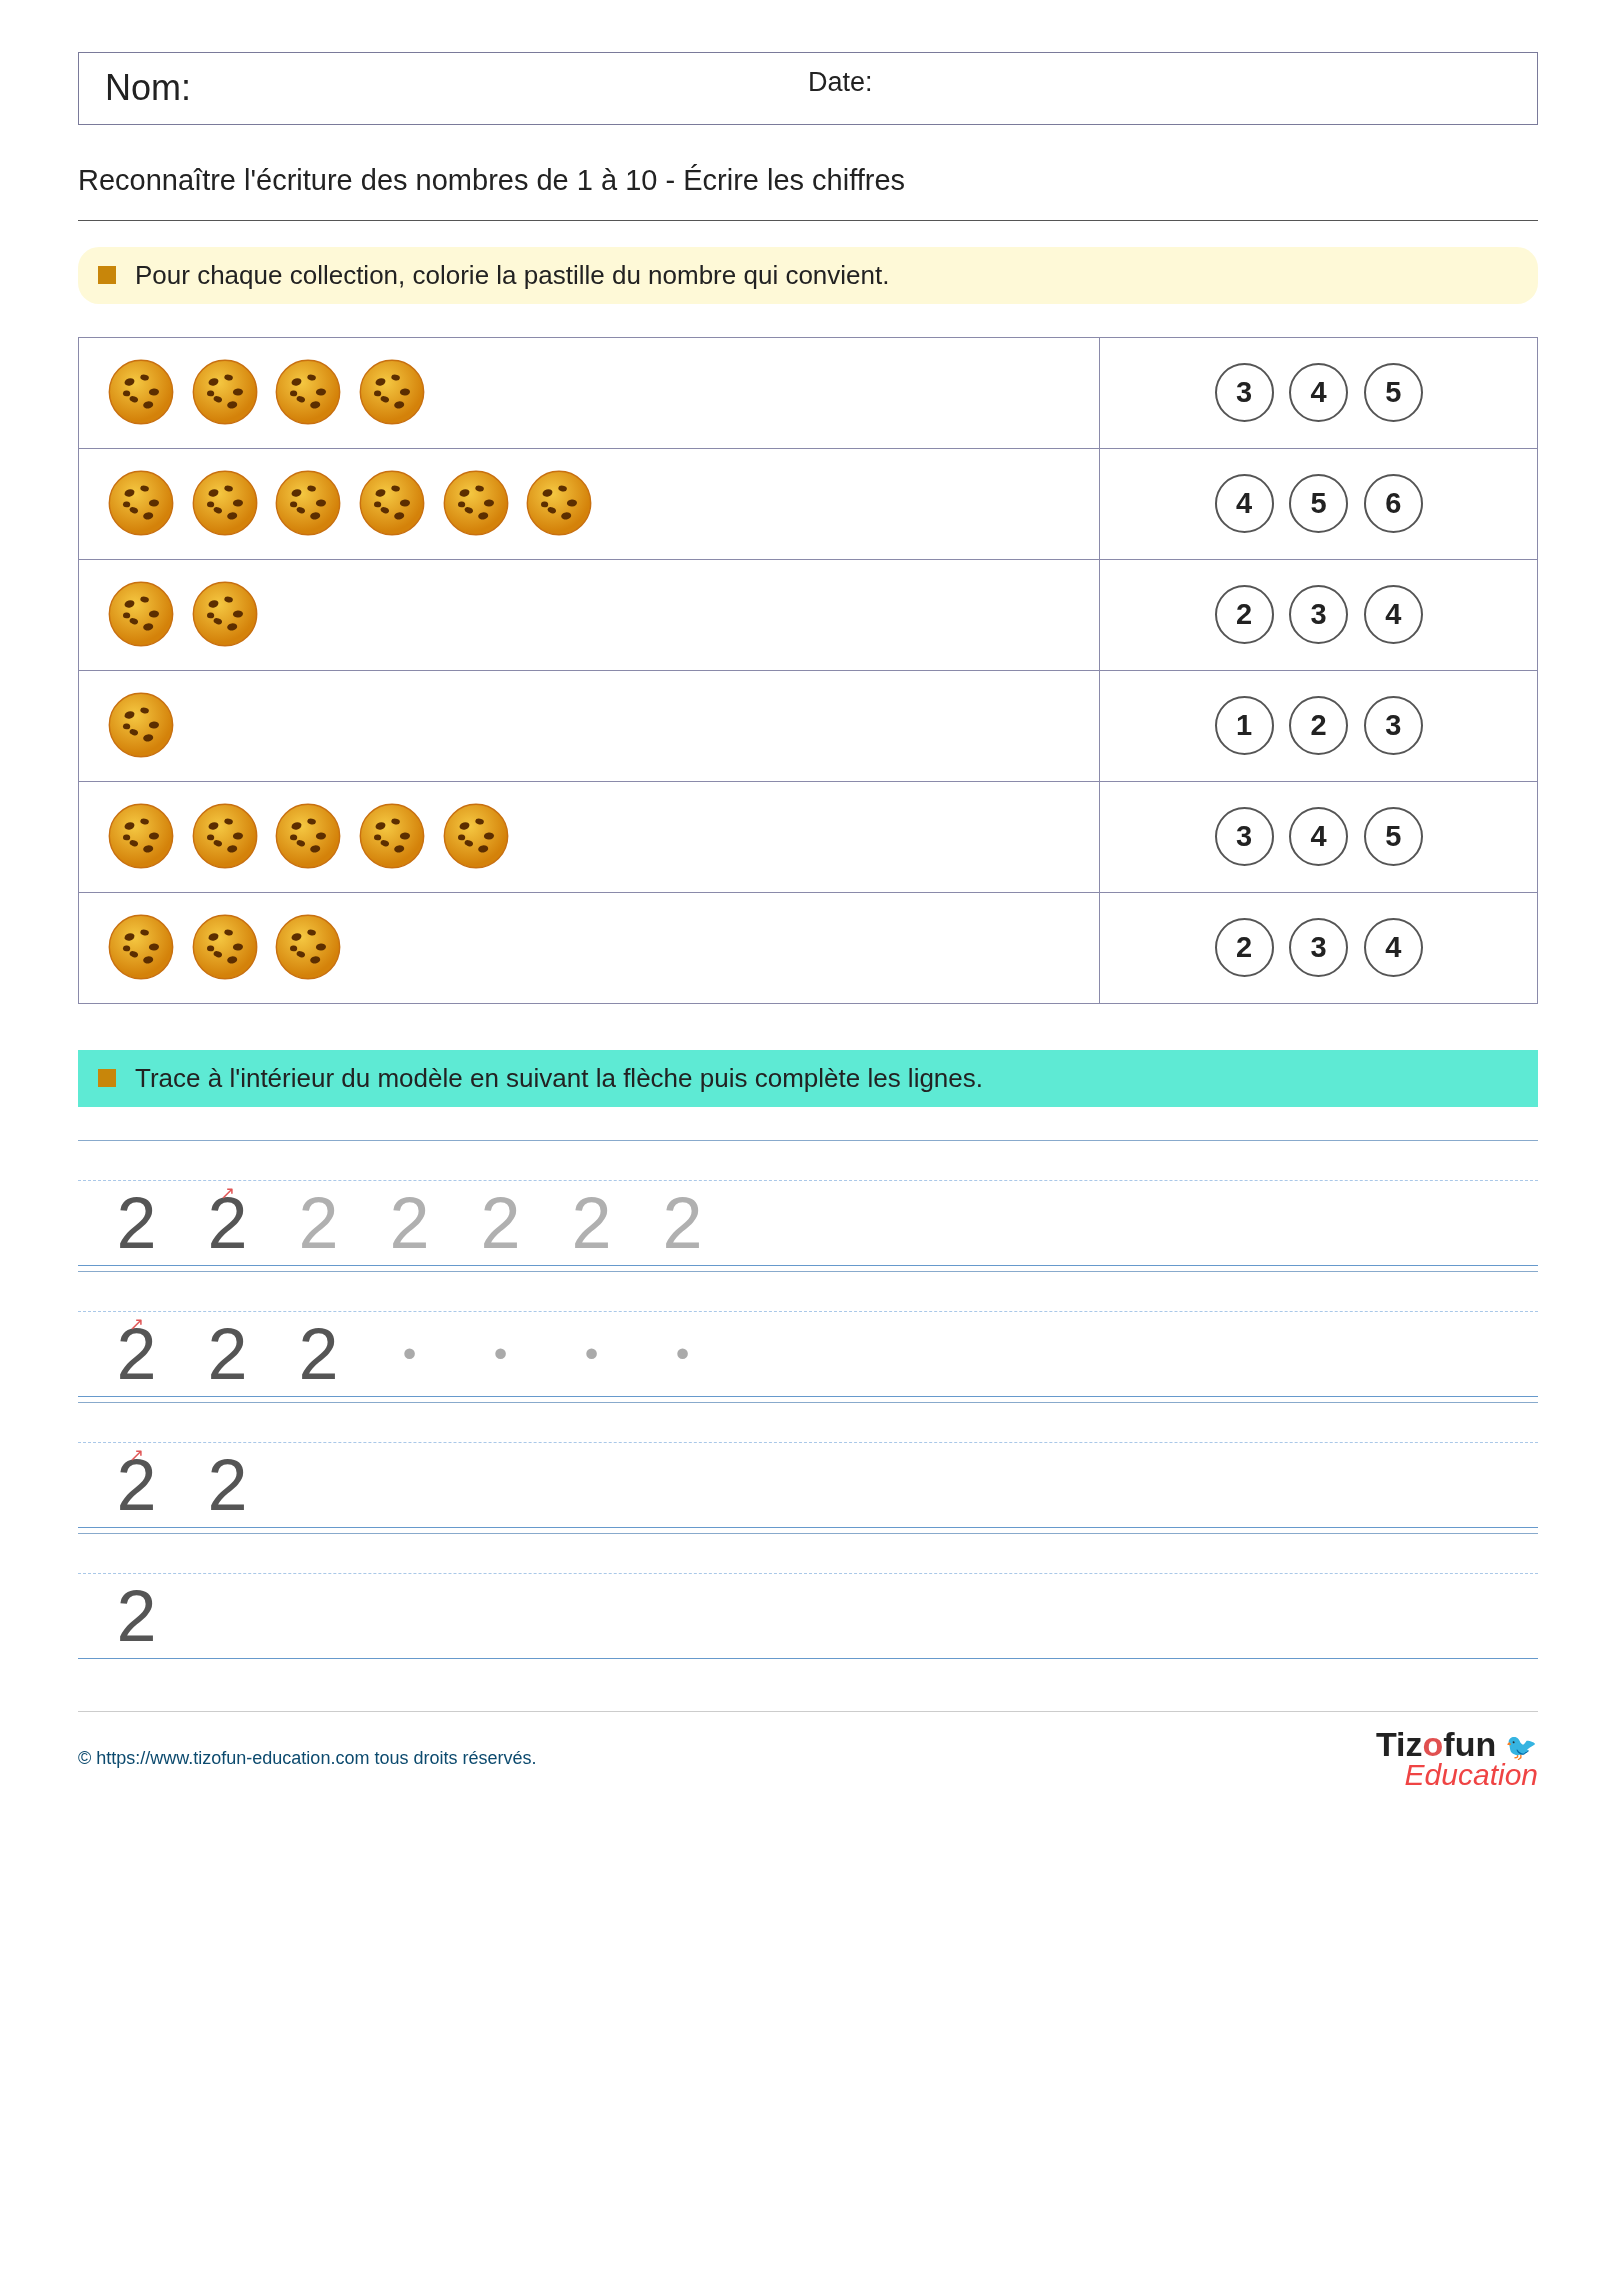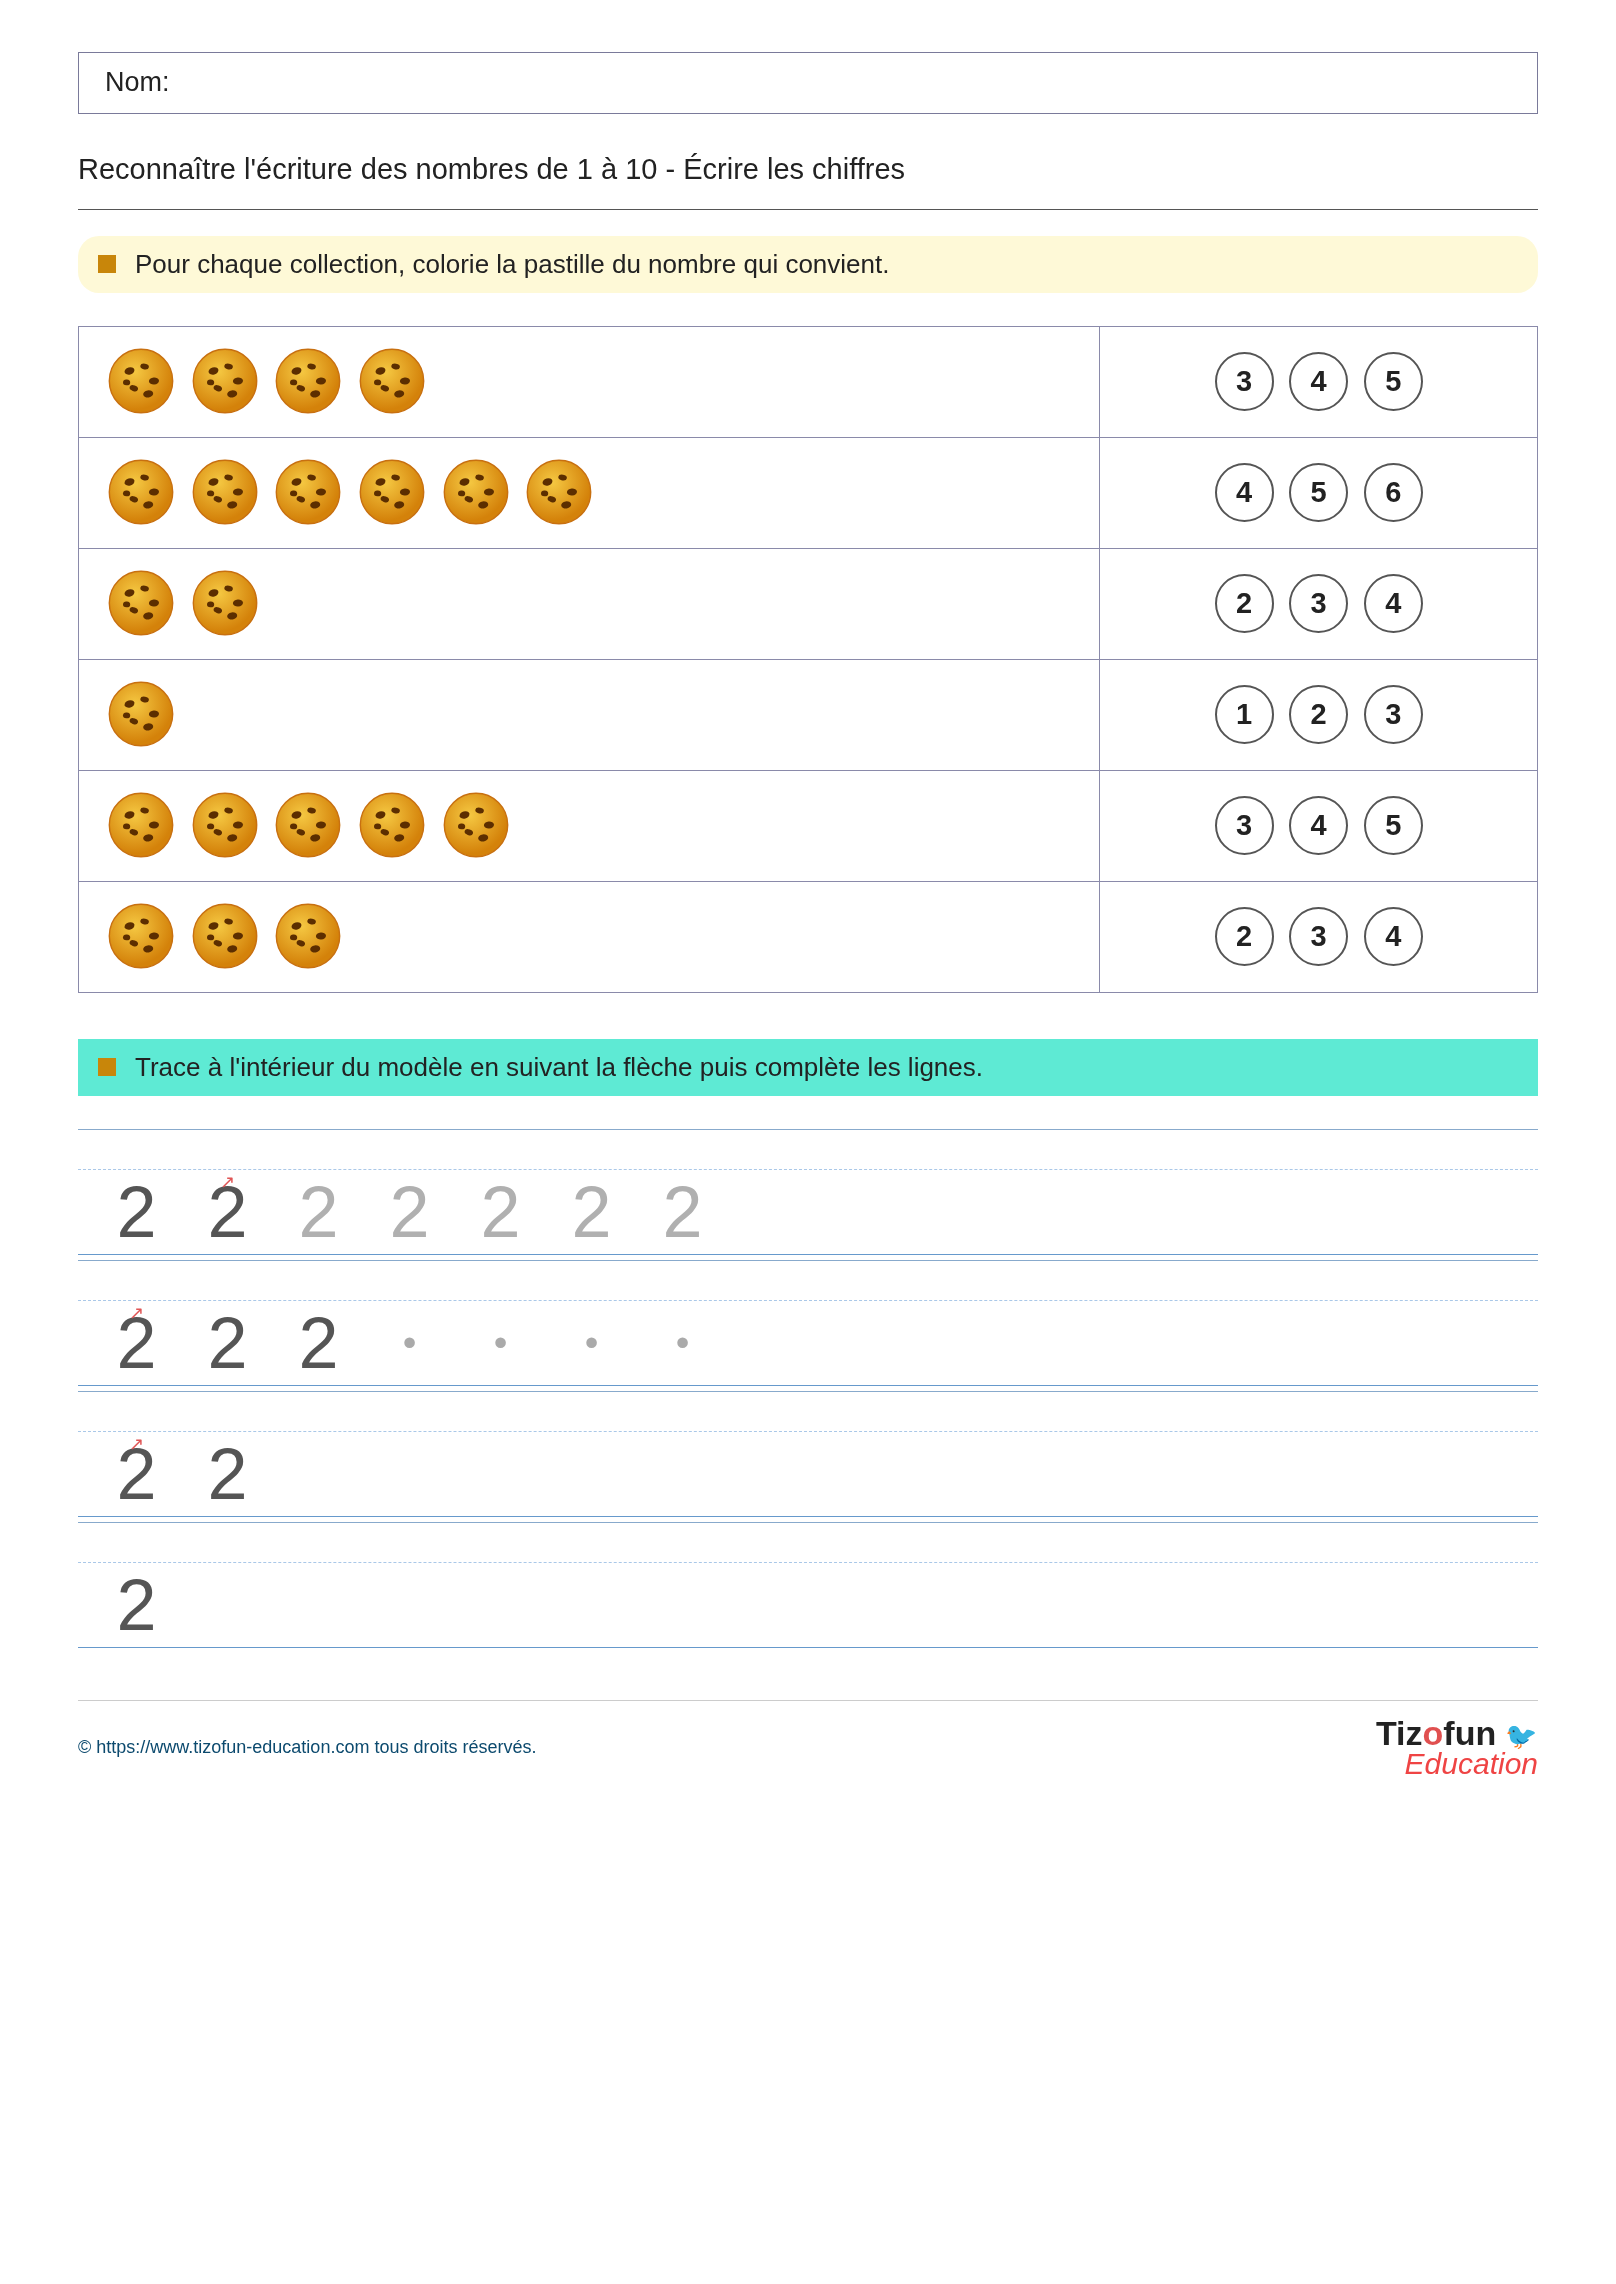--- a/index.html
+++ b/index.html
@@ -14,21 +14,21 @@
 
     
     .header-box {
       border: 1.3px solid #7a7a9a;
       padding: 14.3px 26px;
       margin-bottom: 39px;
       display: flex;
       gap: 0;
     }
     .header-nom {
-      font-size: 27px;
+      font-size: 36px;
       flex: 1;
     }
     .header-date {
       font-size: 27px;
       flex: 1;
     }
 
     
     .page-title {
       font-size: 29px;
@@ -205,20 +205,21 @@
     .trace-row-wrapper {
       position: relative;
       margin-bottom: 5.2px;
     }
   </style>
 </head>
 <body>
 
 <div class="header-box">
   <div class="header-nom">Nom:</div>
+  <div class="header-date">Date:</div>
 </div>
 
 <div class="page-title">Reconnaître l'écriture des nombres de 1 à 10 - Écrire les chiffres</div>
 
 <div class="instruction-box yellow">
   <div class="instruction-square"></div>
   <span>Pour chaque collection, colorie la pastille du nombre qui convient.</span>
 </div>
 
 <table class="cookie-table">

